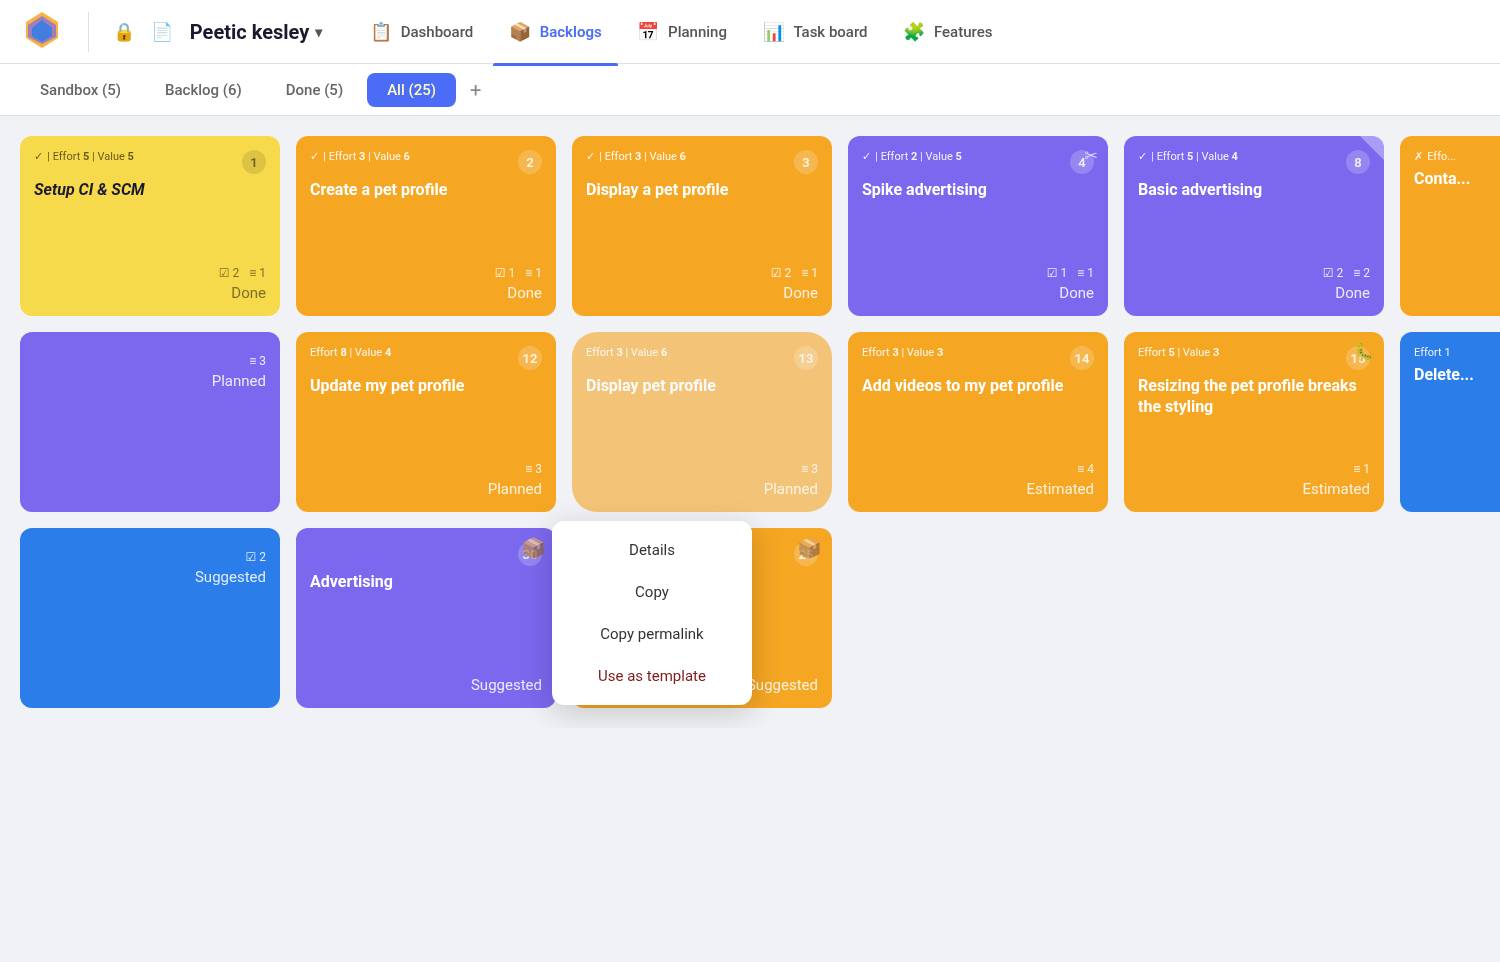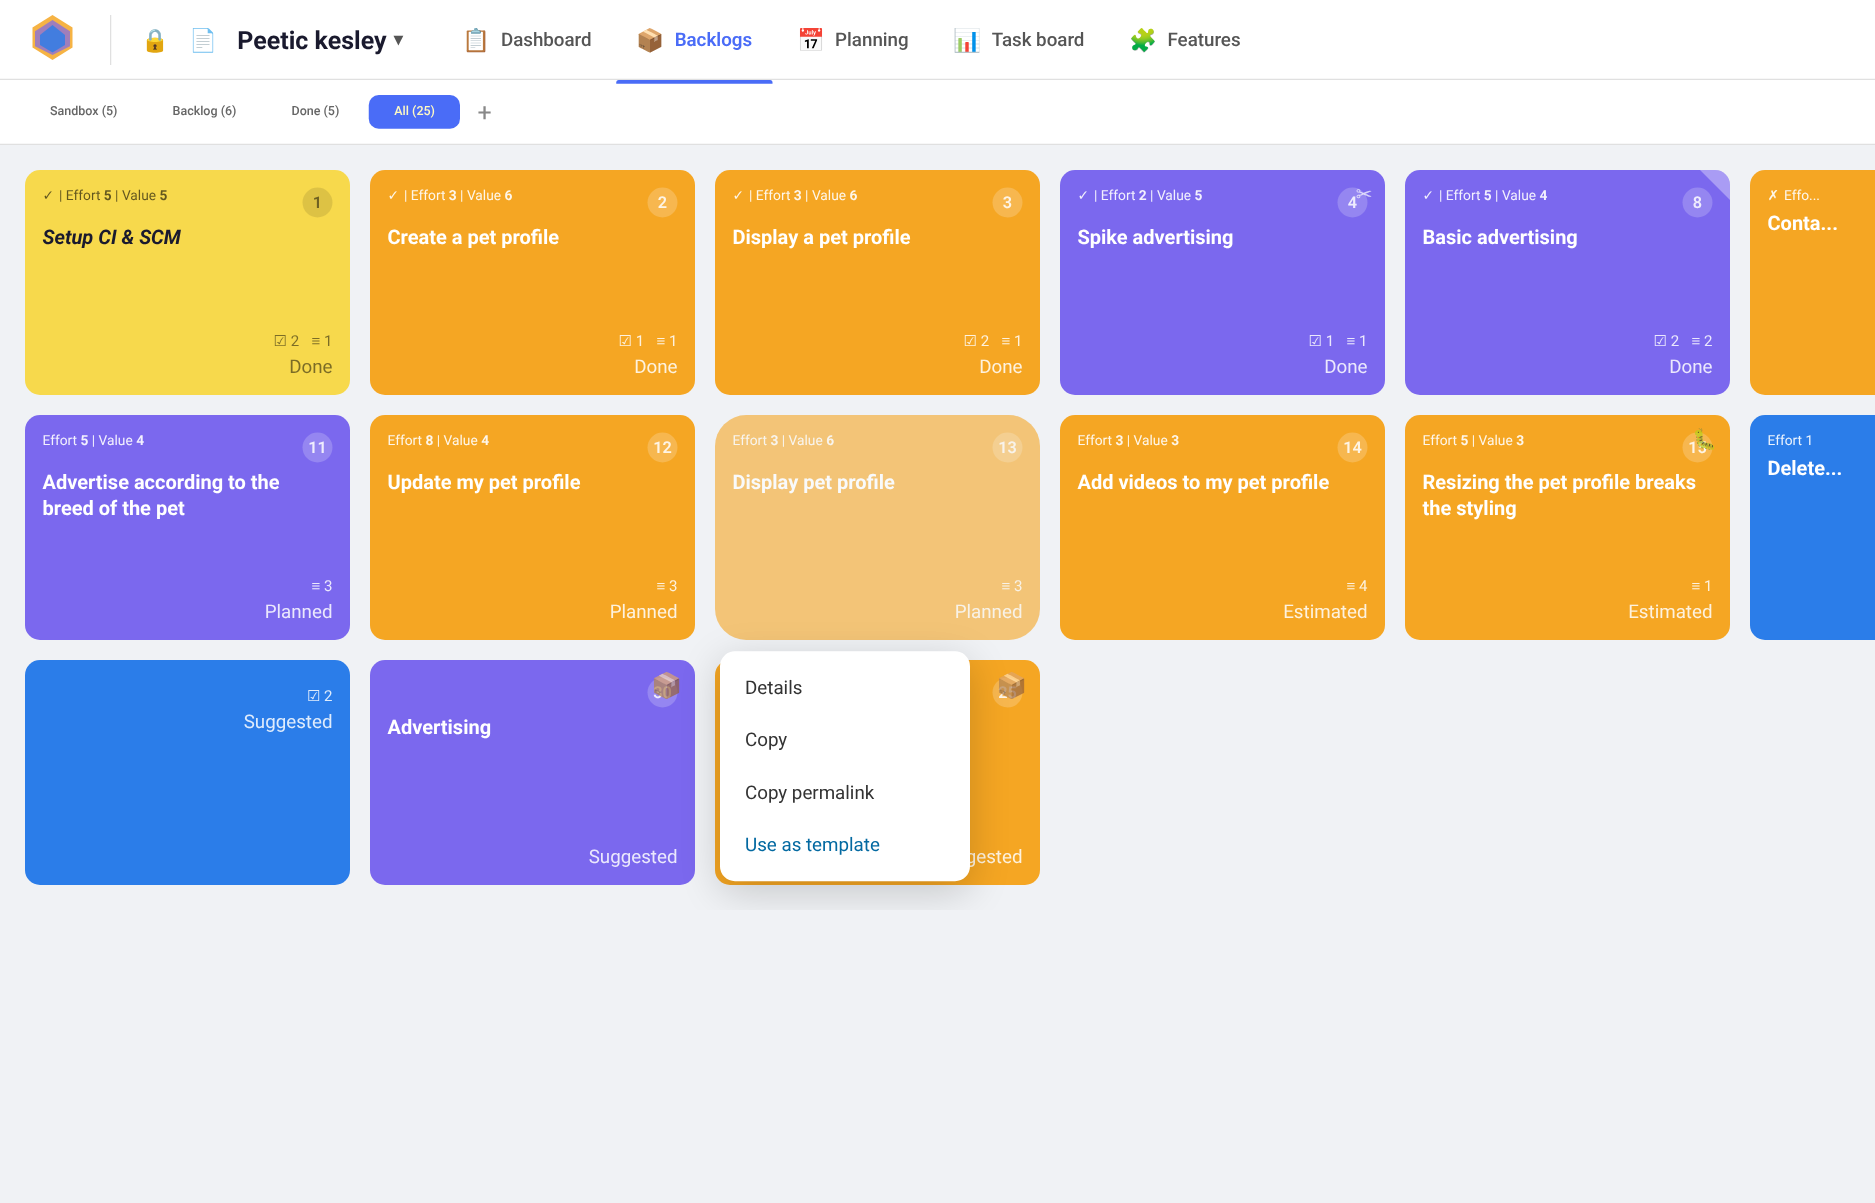--- a/index.html
+++ b/index.html
@@ -73,21 +73,21 @@
       display: flex;
       align-items: center;
       padding: 0 20px;
       height: 52px;
       border-bottom: 1px solid #e0e0e0;
       gap: 4px;
     }
     .sub-tab {
       padding: 8px 20px;
       border-radius: 8px;
-      font-size: 10px;
+      font-size: 15px;
       font-weight: 500;
       color: #666;
       cursor: pointer;
     }
     .sub-tab.active {
       background: #4a6cf7;
       color: #fef9c3;
     }
     .add-tab {
       padding: 6px 10px;
@@ -205,21 +205,21 @@
       z-index: 100;
       top: 380px;
       left: 540px;
     }
     .context-menu-item {
       padding: 12px 20px;
       font-size: 15px;
       color: #333;
       cursor: pointer;
     }
-    .context-menu-item.blue { color: #0369a1; }
+    .context-menu-item.blue { color: #7f1d1d; }
 
     .folded-corner {
       position: absolute;
       top: 0;
       right: 0;
       width: 0;
       height: 0;
       border-style: solid;
       border-width: 0 24px 24px 0;
       border-color: transparent rgba(255,255,255,0.35) transparent transparent;
@@ -392,29 +392,20 @@
             <span>✗</span>
             <span> Effo...</span>
           </span>
         </div>
         <div class="card-title">Conta...</div>
       </div>
     </div>
 
     <div class="card card-purple">
       <div>
-        <div class="card-header">
-          <span class="card-meta">
-            <span>Effort <b>5</b> | Value <b>4</b></span>
-          </span>
-          <span class="card-num">11</span>
-        </div>
-        <div class="card-title">Advertise according to the breed of the pet</div>
-      </div>
-      <div>
         <div class="card-footer">
           <span class="card-footer-item">≡ 3</span>
         </div>
         <div class="card-status">Planned</div>
       </div>
     </div>
 
     <div class="card card-orange">
       <div>
         <div class="card-header">
@@ -529,21 +520,21 @@
           <span class="card-meta"></span>
           <span class="card-num">25</span>
         </div>
         <div class="card-title">Pet profile</div>
       </div>
       <div>
         <div class="card-status">Suggested</div>
       </div>
     </div>
 
-    <div class="context-menu" style="position:absolute; top:385px; left:556px;">
+    <div class="context-menu" style="position:absolute; top:385px; left:532px;text-align:center;">
       <div class="context-menu-item">Details</div>
       <div class="context-menu-item">Copy</div>
       <div class="context-menu-item">Copy permalink</div>
       <div class="context-menu-item blue">Use as template</div>
     </div>
 
   </div>
 </div>
 
 </body></html>

